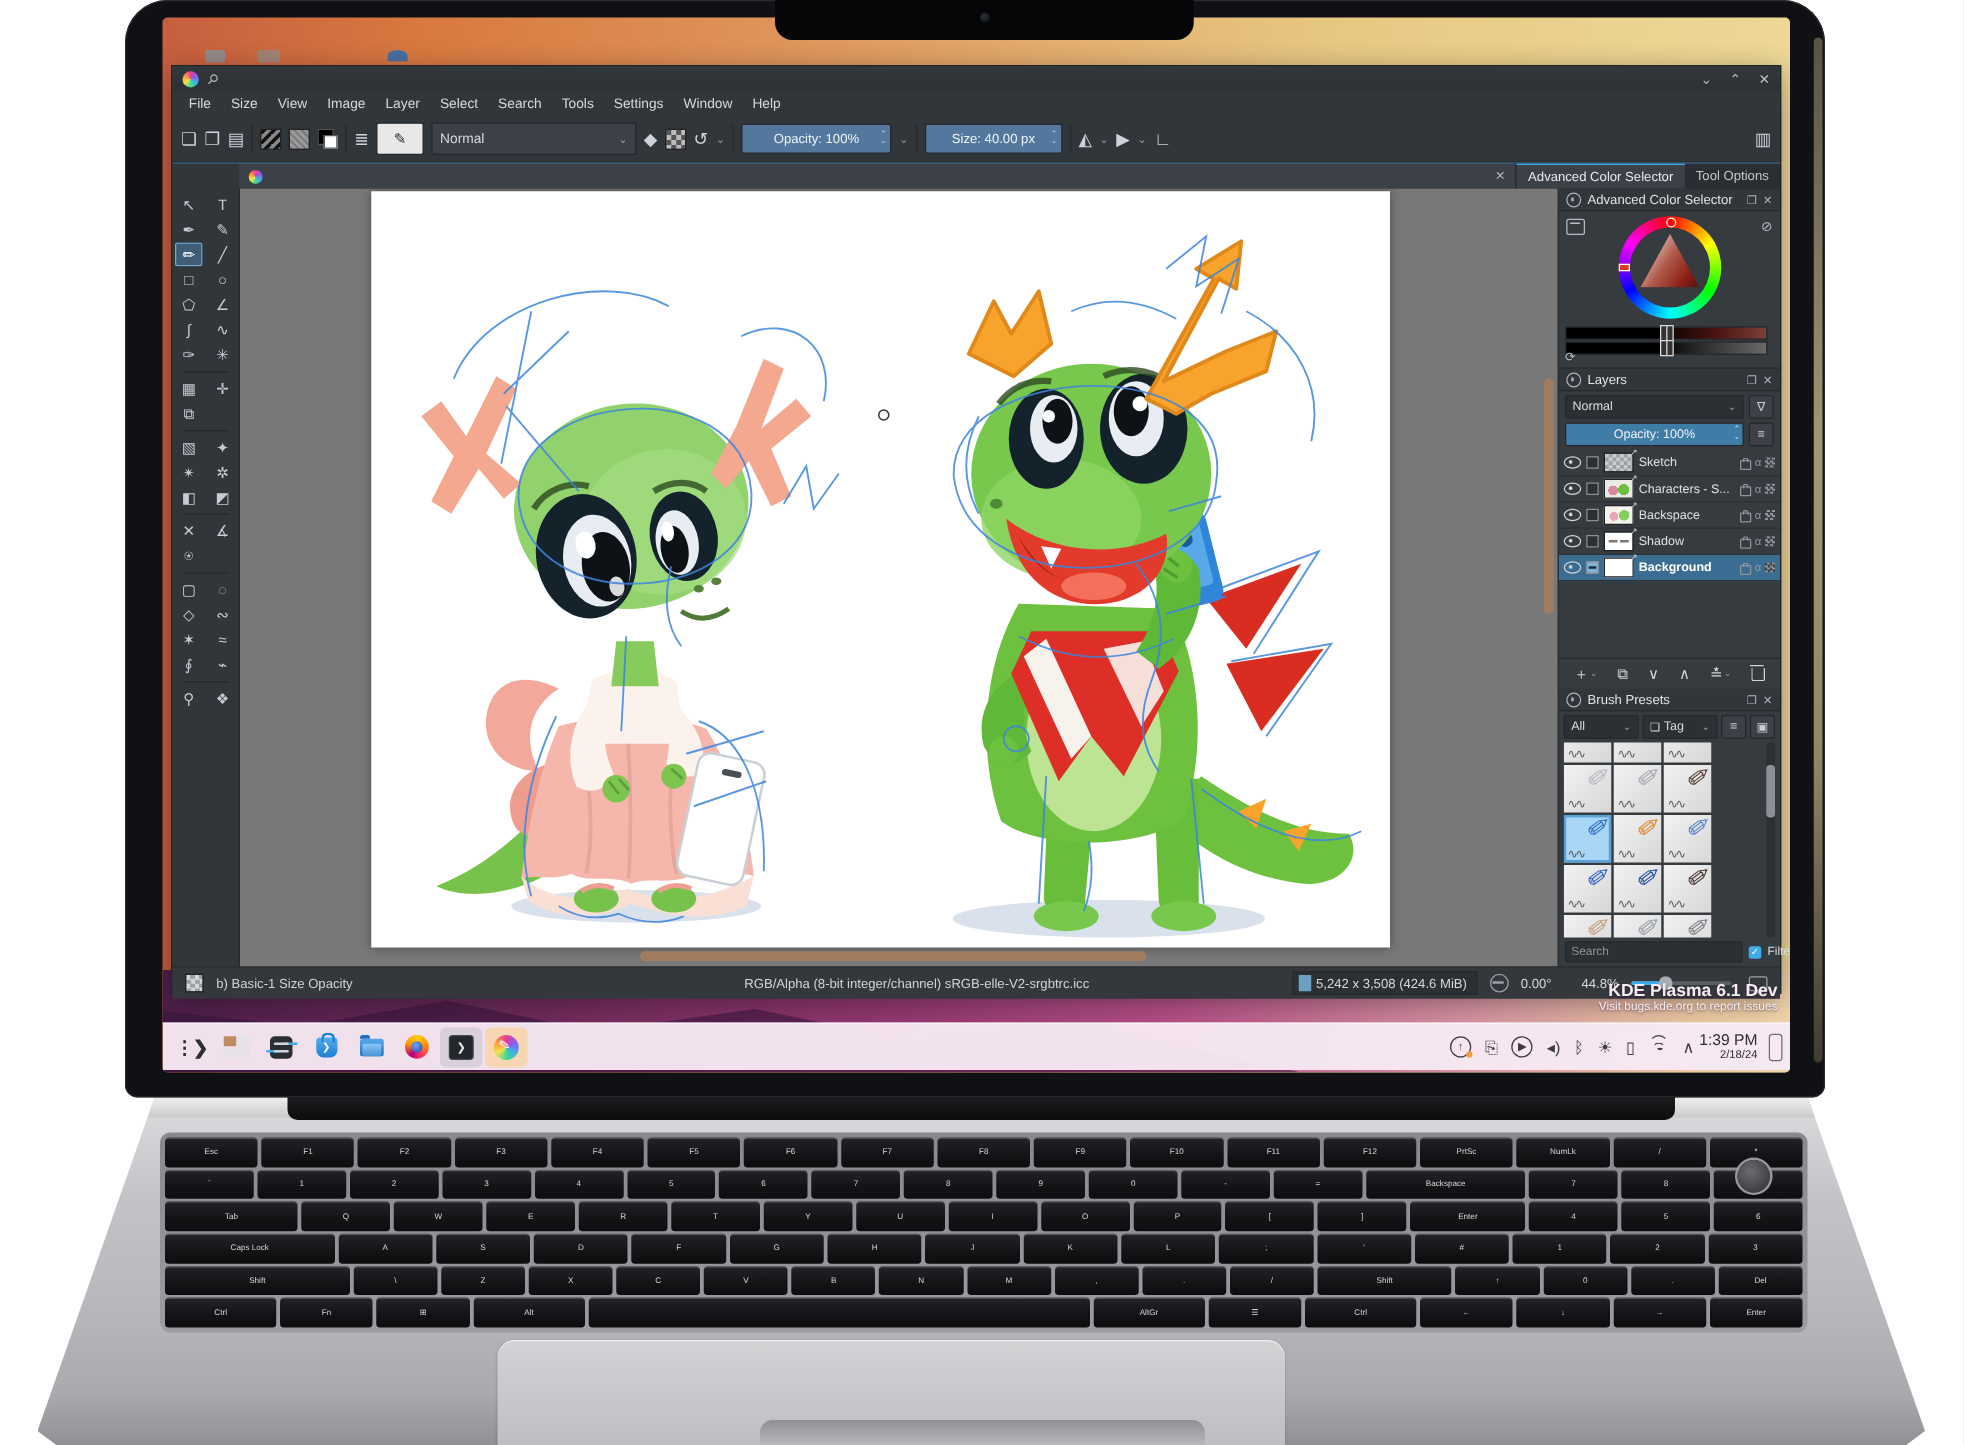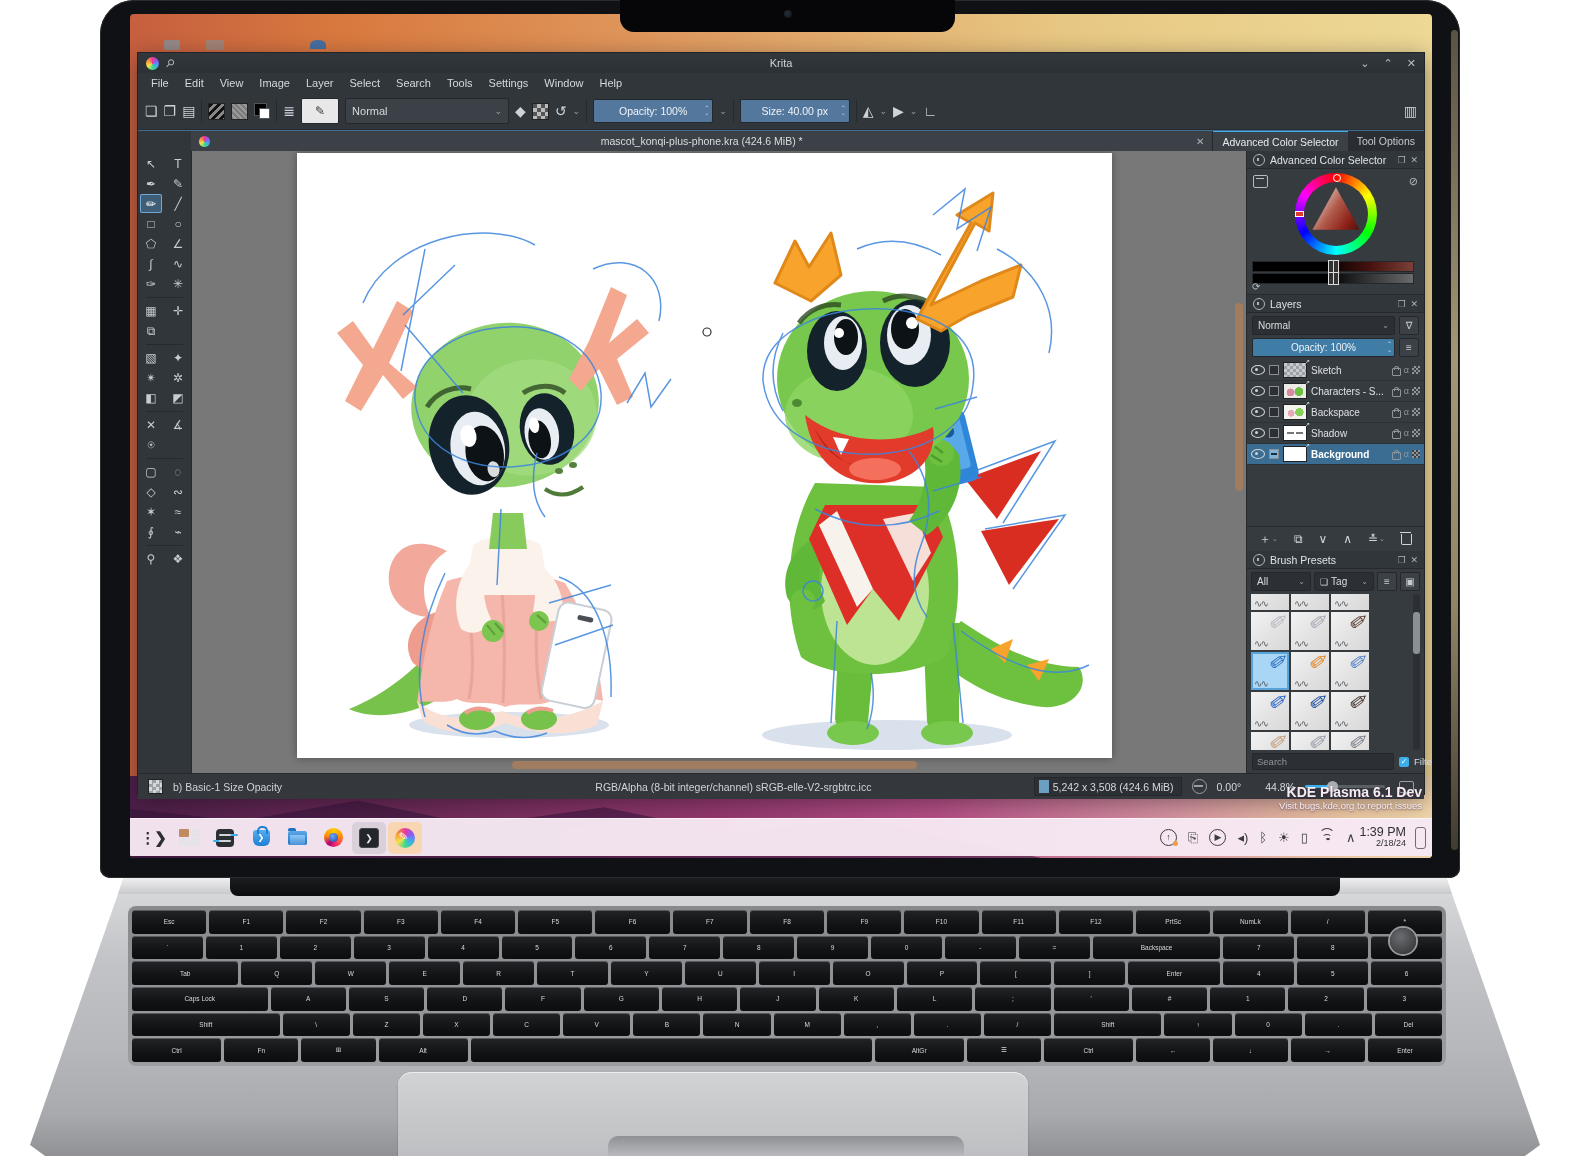--- a/index.html
+++ b/index.html
@@ -371,31 +371,30 @@
       </div>
     <div id="watermark">
       <div class="l1">KDE Plasma 6.1 Dev</div>
       <div class="l2">Visit bugs.kde.org to report issues</div>
     </div>
 
     <div id="krita">
       <div id="titlebar">
         <span class="mini-krita"></span>
         <span class="pin">⚲</span>
-        <span class="title">Krita</span>
         <span id="win-controls">
           <span>⌄</span>
           <span>⌃</span>
           <span>✕</span>
         </span>
       </div>
 
       <div id="menubar">
           <span class="menu-item">File</span>
-          <span class="menu-item">Edit</span>
+          <span class="menu-item">Size</span>
           <span class="menu-item">View</span>
           <span class="menu-item">Image</span>
           <span class="menu-item">Layer</span>
           <span class="menu-item">Select</span>
           <span class="menu-item">Search</span>
           <span class="menu-item">Tools</span>
           <span class="menu-item">Settings</span>
           <span class="menu-item">Window</span>
           <span class="menu-item">Help</span>
         </div>
@@ -447,21 +446,20 @@
         <span class="tb-ic">▶</span>
         <span class="caret" style="color:#9aa0a6;font-size:9px;">⌄</span>
         <span class="tb-ic">∟</span>
         <span class="tb-ic" style="margin-left:auto;">▥</span>
       </div>
 
       <div id="tabrow">
         <span class="pad"></span>
         <div id="doc-tab">
           <span class="mini-krita2"></span>
-          <span class="dt-title">mascot_konqi-plus-phone.kra (424.6 MiB) *</span>
           <span class="dt-close">✕</span>
         </div>
         <span class="dock-tab active">Advanced Color Selector</span>
         <span class="dock-tab">Tool Options</span>
       </div>
 
       <div id="main">
         <div id="toolbox">
             <div class="tool">↖</div>
             <div class="tool">T</div>

